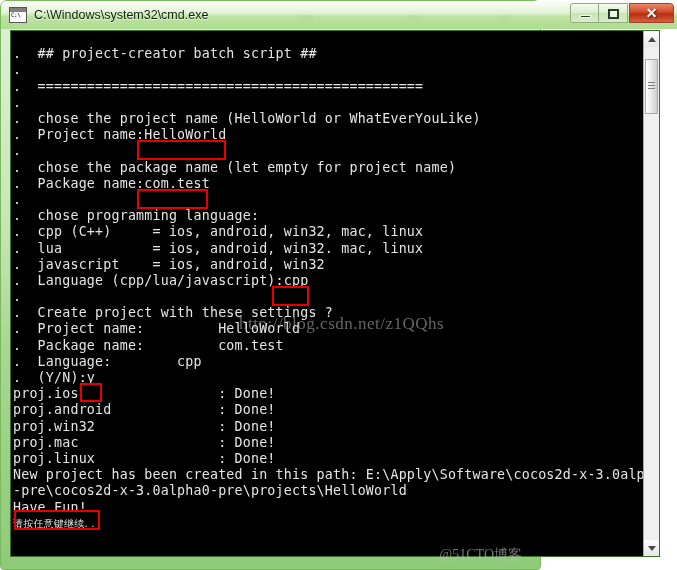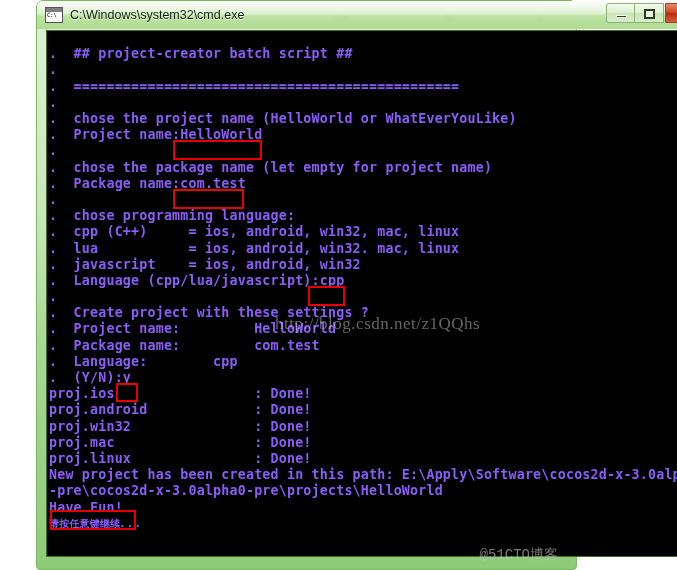--- a/index.html
+++ b/index.html
@@ -18,21 +18,20 @@
   #cmd-window {
     position: absolute;
     left: 0; top: 0;
     width: 541px;
     height: 570px;
     box-sizing: border-box;
     background: linear-gradient(180deg, #dff0d8 0%, #c9e6b8 38%, #a9d894 60%, #8ecb78 100%);
     border: 1px solid #7ab95f;
     border-radius: 7px 7px 4px 4px;
     padding: 0;
-    margin-left: 36px;
   }
 
   #titlebar {
     position: absolute;
     left: 0; top: 0;
     width: 677px;
     height: 28px;
     box-sizing: border-box;
     border-radius: 6px 6px 0 0;
     background: linear-gradient(180deg, #eef8e6 0%, #d9efc8 45%, #bfe2a4 55%, #aedc91 100%);
@@ -162,30 +161,29 @@
     box-sizing: border-box;
     overflow: hidden;
   }
 
   #console-text {
     position: absolute;
     left: 0;
     top: 0;
     width: 634px;
     height: 525px;
-    color: #8b5cf6;
+    color: #e5e5e5;
     font-family: "DejaVu Sans Mono", "Liberation Mono", monospace;
     font-size: 13.3px;
     line-height: 16.2px;
     white-space: pre;
     letter-spacing: 0.2px;
     padding: 2px 0 0 2px;
     box-sizing: border-box;
     z-index: 2;
-    font-weight: bold;
   }
   .ln { display: block; height: 16.2px; }
   .cn { font-family: "DejaVu Sans", sans-serif; font-size: 10px; }
 
   
   #vscroll {
     position: absolute;
     right: 0;
     top: 0;
     width: 16px;
@@ -257,21 +255,21 @@
     letter-spacing: 0.5px;
     white-space: nowrap;
     z-index: 3;
     pointer-events: none;
   }
   #wm-corner {
     position: absolute;
     right: 18px;
     bottom: 5px;
     color: rgba(190,190,190,0.62);
-    font-family: Liberation Mono, monospace;
+    font-family: Liberation Serif, serif;
     font-size: 14px;
     white-space: nowrap;
     z-index: 6;
     pointer-events: none;
   }
 </style>
 </head>
 <body>
 
 <div id="cmd-window">

